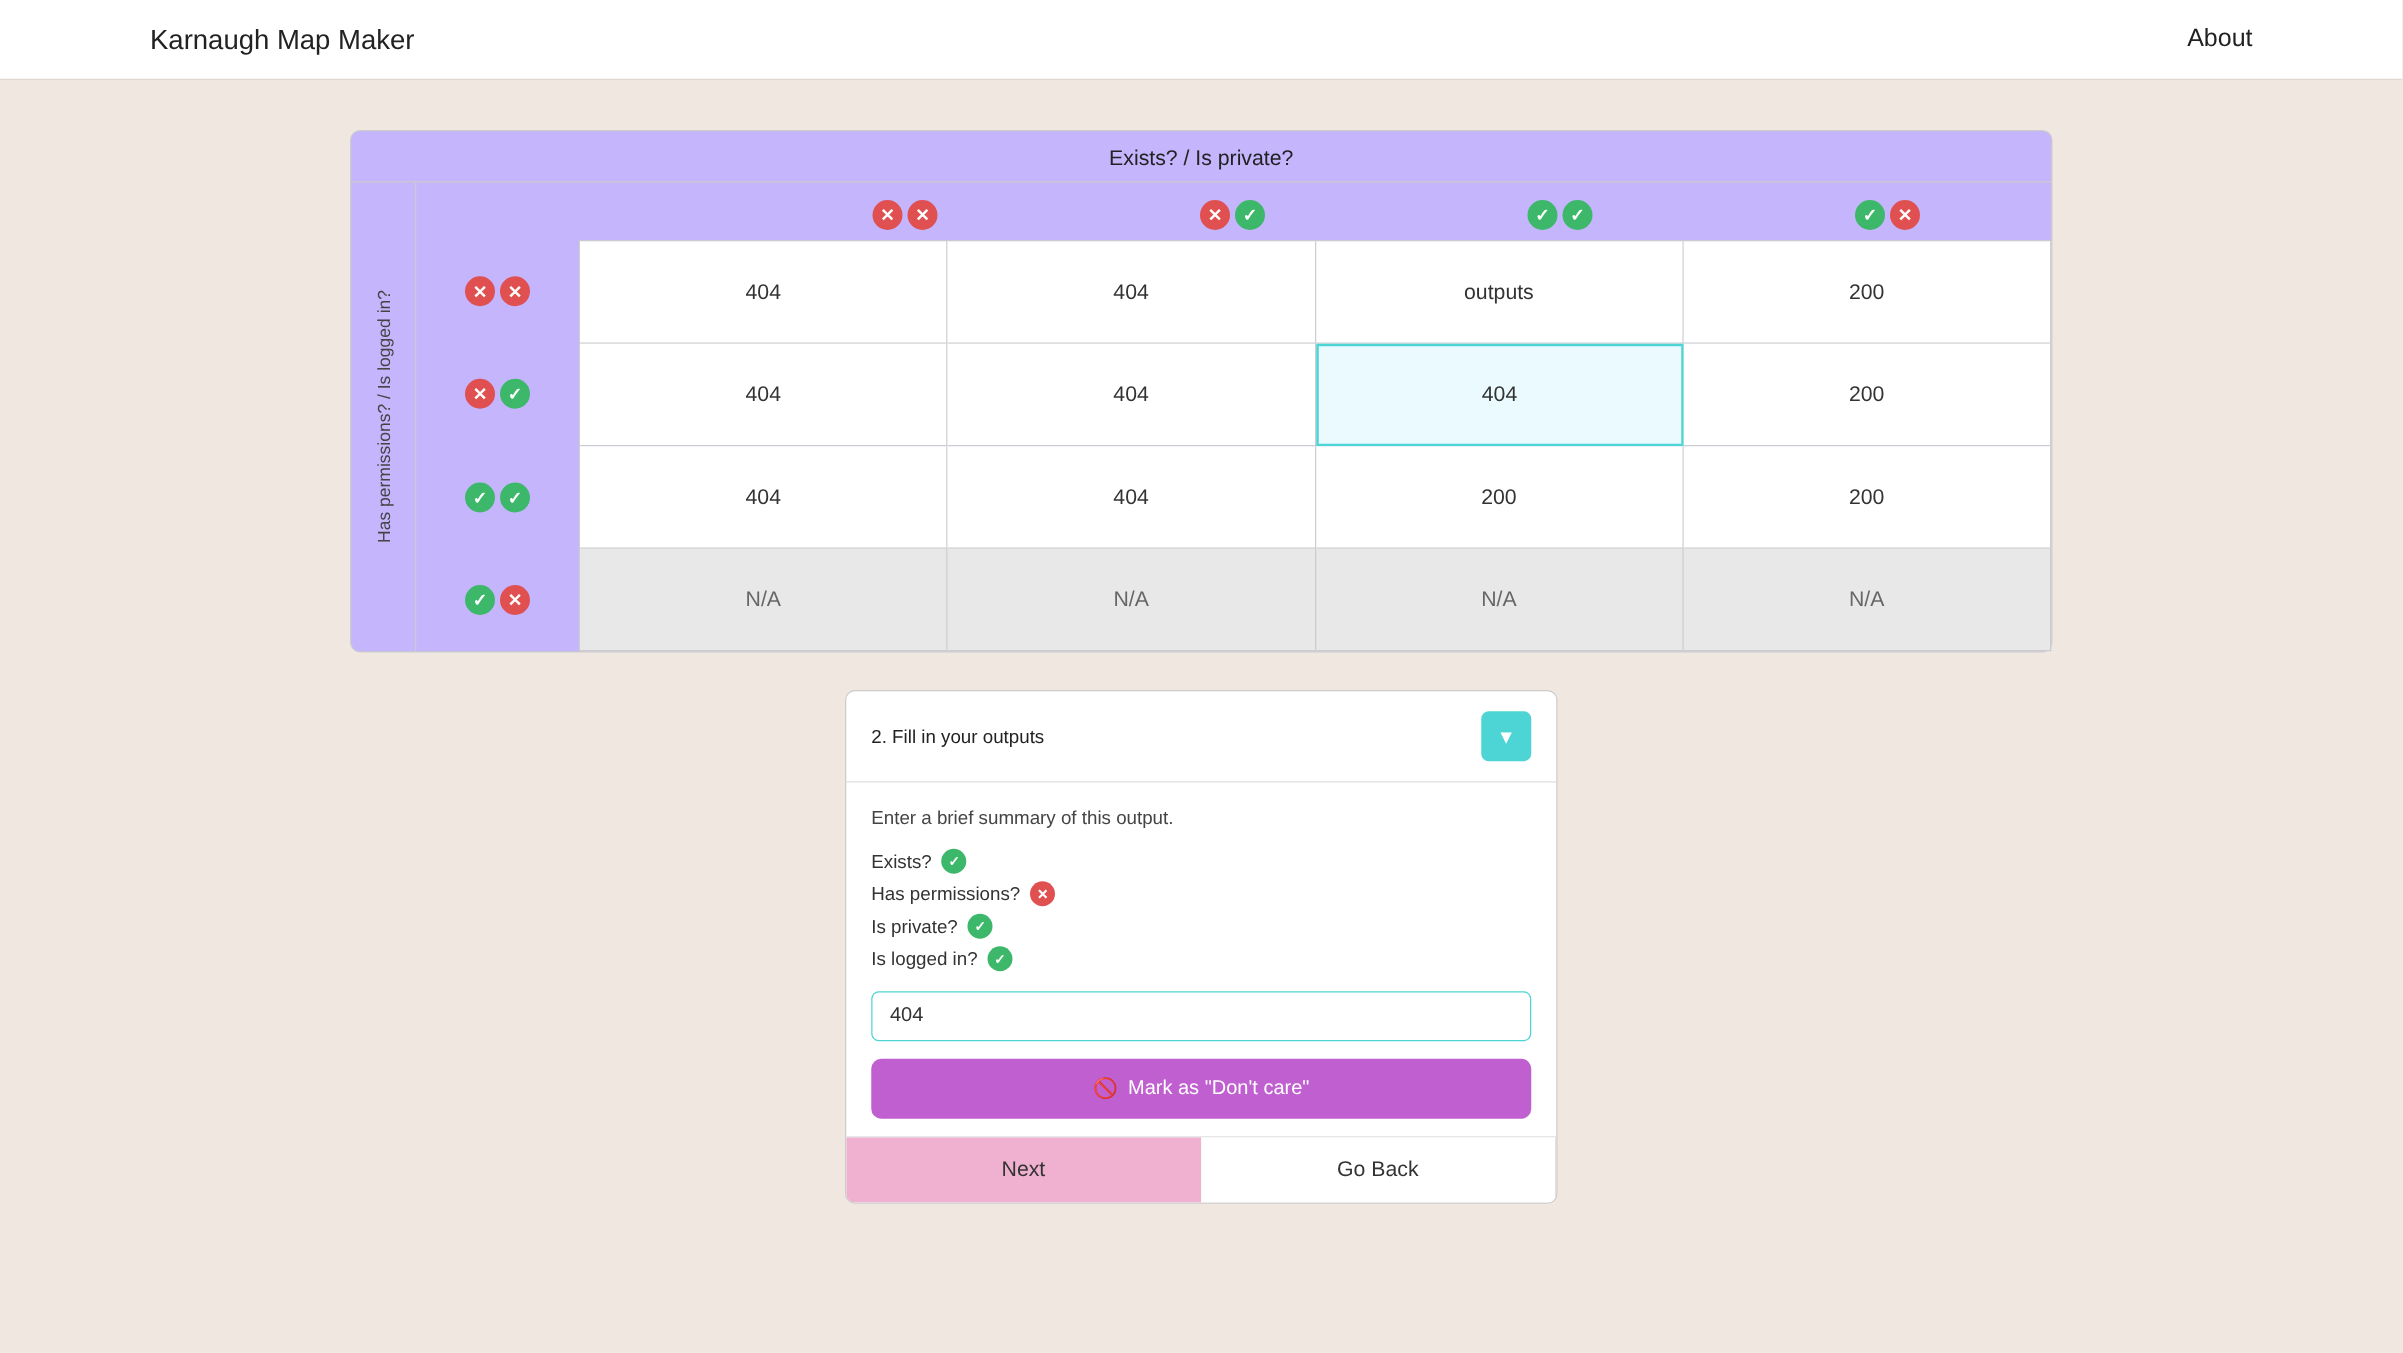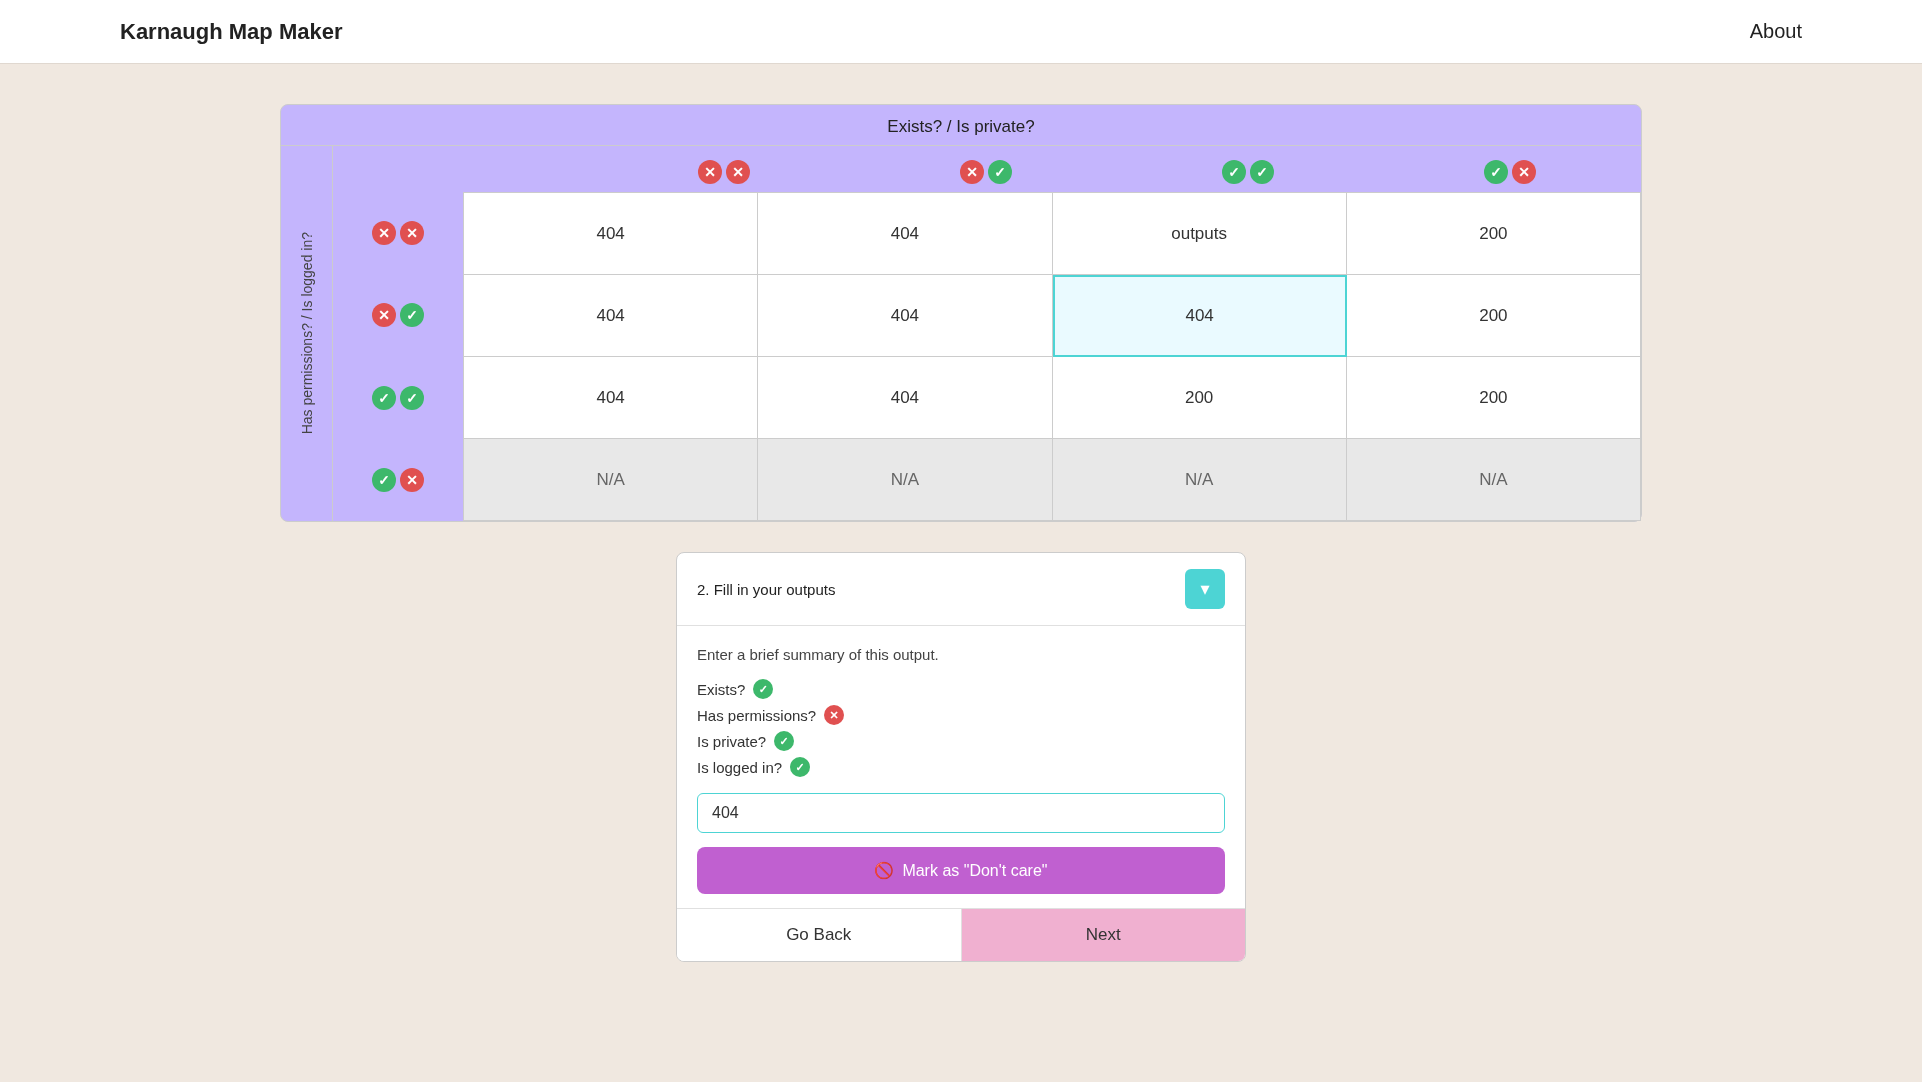--- a/index.html
+++ b/index.html
@@ -15,21 +15,21 @@
       background: #fff;
       display: flex;
       align-items: center;
       justify-content: space-between;
       padding: 0 120px;
       height: 64px;
       border-bottom: 1px solid #e0d8d0;
     }
     .header-title {
       font-size: 22px;
-      font-weight: 700;
+      font-weight: 400;
       color: #222;
     }
     .header-about {
       font-size: 20px;
       color: #222;
       cursor: pointer;
     }
 
     
     .main {
@@ -398,18 +398,18 @@
           <span class="icon-circle icon-green" style="width:20px;height:20px;font-size:11px;">✓</span>
         </span>
       </div>
       <input class="panel-input" type="text" value="404" style="">
       <button class="panel-dont-care-btn">
         <span>🚫</span>
         <span>Mark as "Don't care"</span>
       </button>
     </div>
     <div class="panel-footer">
+      <button class="footer-btn next">Next</button>
       <button class="footer-btn go-back">Go Back</button>
-      <button class="footer-btn next">Next</button>
     </div>
   </div>
 
 </div>
 
 </body></html>

